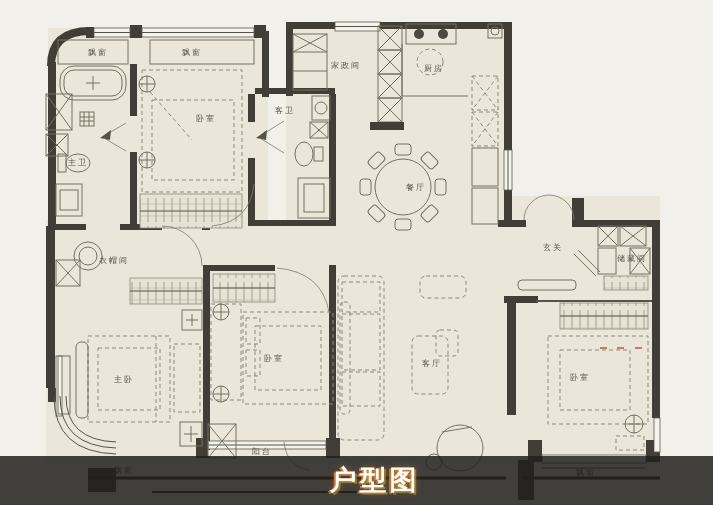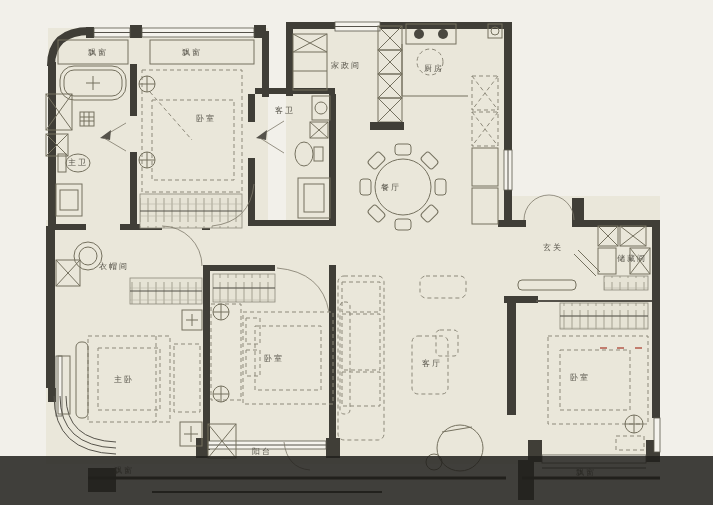--- a/index.html
+++ b/index.html
@@ -323,28 +323,29 @@
 </svg>
 
 <div class="labels">
   <span class="lbl" style="left:98px;top:52px">飘窗</span>
   <span class="lbl" style="left:192px;top:52px">飘窗</span>
   <span class="lbl" style="left:78px;top:162px">主卫</span>
   <span class="lbl" style="left:206px;top:118px">卧室</span>
   <span class="lbl" style="left:285px;top:110px">客卫</span>
   <span class="lbl" style="left:346px;top:65px">家政间</span>
   <span class="lbl" style="left:434px;top:68px">厨房</span>
-  <span class="lbl" style="left:391px;top:187px">餐厅</span>
+  <span class="lbl" style="left:416px;top:187px">餐厅</span>
   <span class="lbl" style="left:553px;top:247px">玄关</span>
   <span class="lbl" style="left:632px;top:258px">储藏间</span>
-  <span class="lbl" style="left:114px;top:266px">衣帽间</span>
+  <span class="lbl" style="left:114px;top:260px">衣帽间</span>
   <span class="lbl" style="left:124px;top:379px">主卧</span>
   <span class="lbl" style="left:274px;top:358px">卧室</span>
   <span class="lbl" style="left:432px;top:363px">客厅</span>
   <span class="lbl" style="left:580px;top:377px">卧室</span>
   <span class="lbl" style="left:262px;top:451px">阳台</span>
   <span class="lbl" style="left:124px;top:470px">飘窗</span>
   <span class="lbl" style="left:586px;top:472px">飘窗</span>
 </div>
 
 <div class="band"></div>
+<span class="plan-title">户型图</span>
 
 </div>
 
 </body></html>

